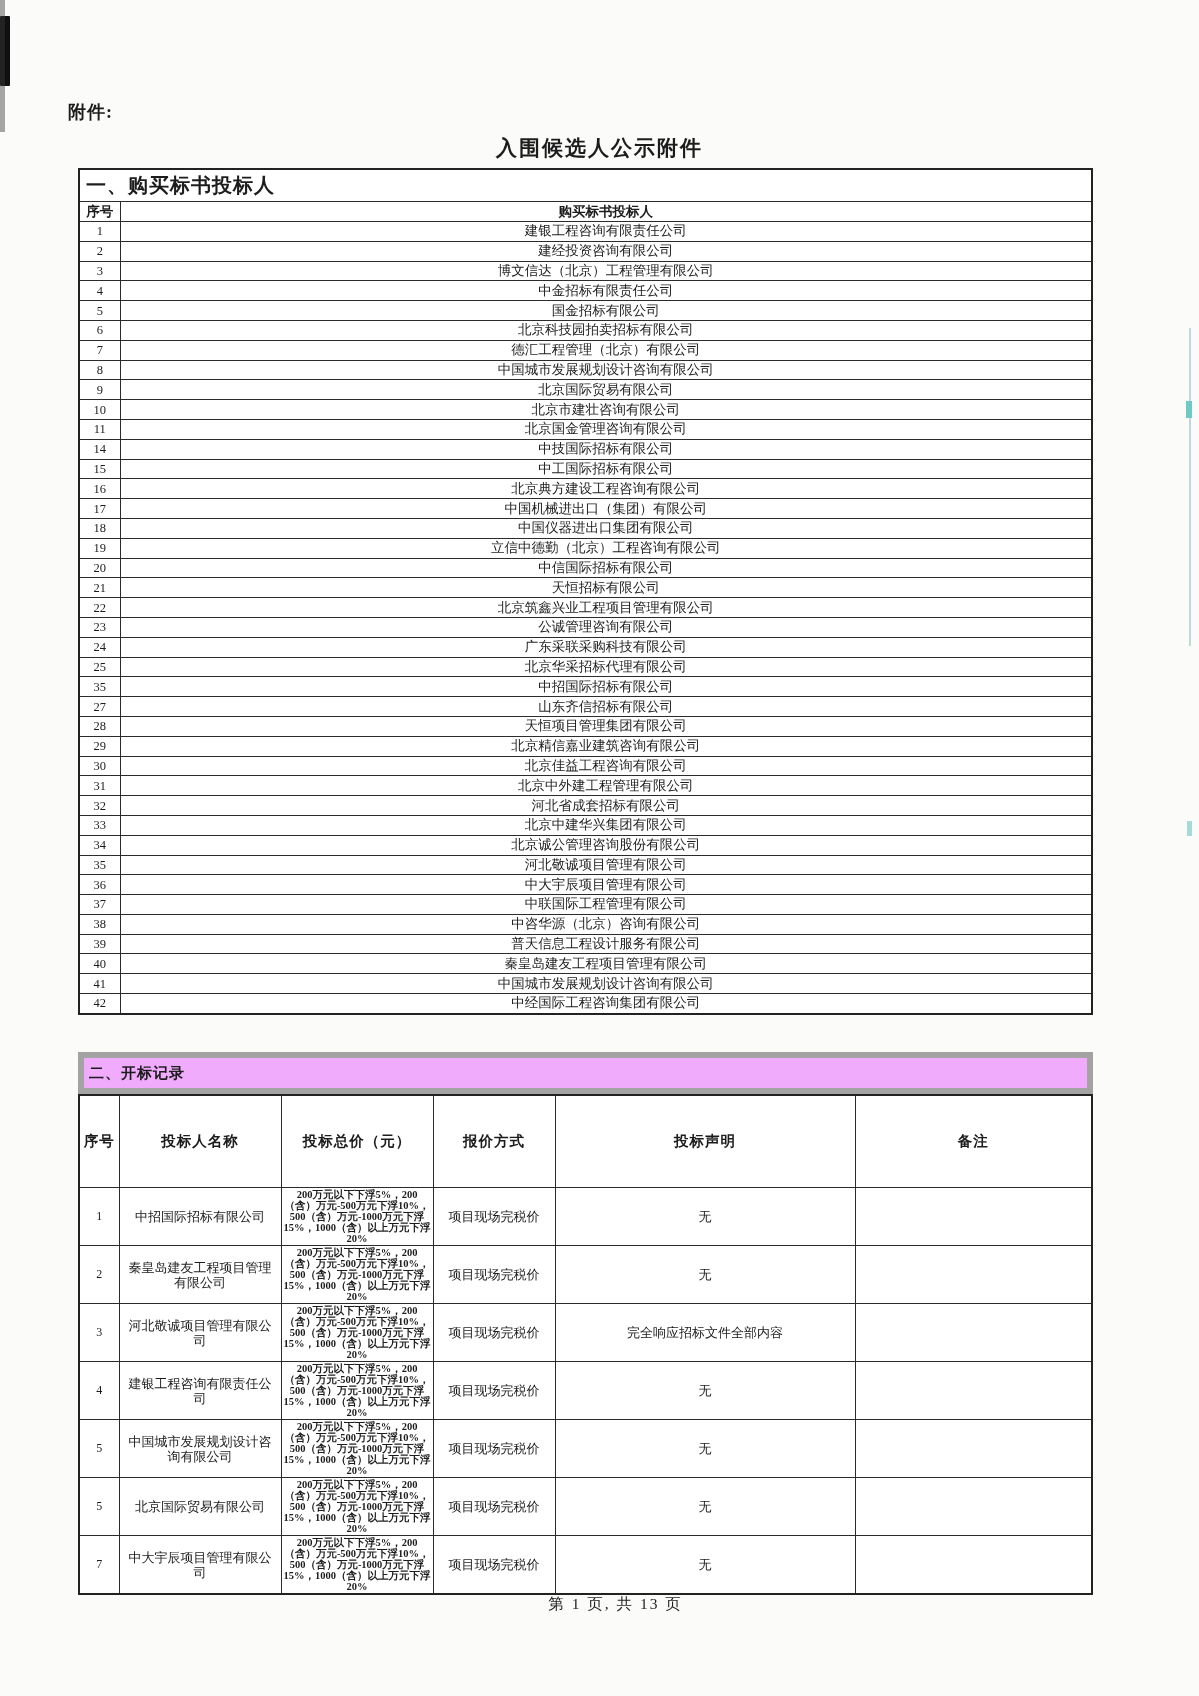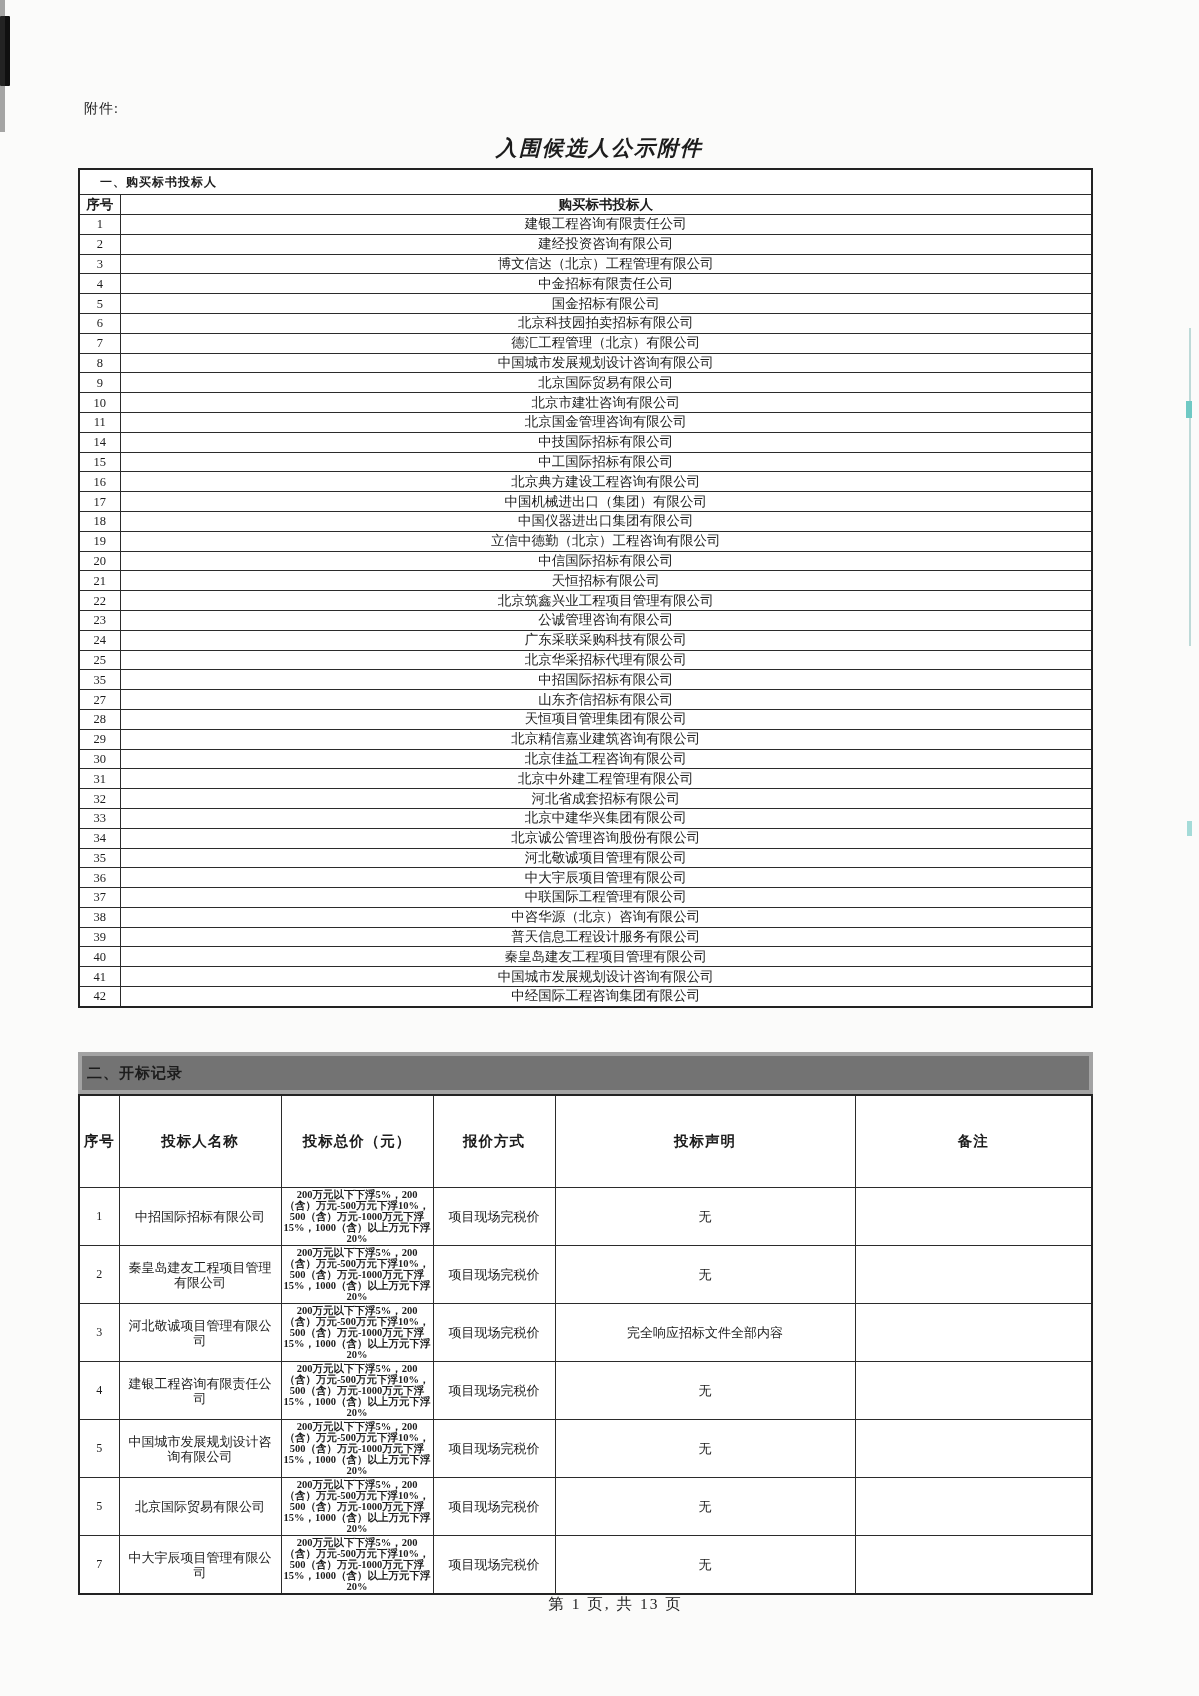--- a/index.html
+++ b/index.html
@@ -6,51 +6,51 @@
   body{
     position:relative;
     width:1199px;height:1696px;
     background:#fbfbfa;
     font-family:"Liberation Serif","DejaVu Serif",serif;
     color:#1c1c1c;
     overflow:hidden;
   }
   
   .attachment-label{
-    position:absolute;left:84px;top:100px;
-    font-size:14px;font-weight:400;letter-spacing:1px;
+    position:absolute;left:68px;top:100px;
+    font-size:18px;font-weight:700;letter-spacing:1px;
   }
   .doc-title{
     position:absolute;left:0;top:134px;width:100%;
-    text-align:center;font-size:21px;font-weight:700;letter-spacing:2px;font-style:italic;
+    text-align:center;font-size:21px;font-weight:700;letter-spacing:2px;
   }
   
   table{border-collapse:collapse;table-layout:fixed;}
   .tbl{position:absolute;left:78px;width:1015px;background:#fff;}
   .tbl th,.tbl td{
     border:1px solid #2b2b2b;
     text-align:center;vertical-align:middle;
     overflow:hidden;padding:0;
   }
   .tbl{border:2px solid #222;}
   
   #purchasers{top:168px;}
   #purchasers .sec-head th{
-    text-align:left;padding:2px 20px;height:20px;
-    font-size:12px;font-weight:700;letter-spacing:1px;
+    text-align:left;padding:2px 6px;height:20px;
+    font-size:20px;font-weight:700;letter-spacing:1px;
   }
   #purchasers .sub-head th{
     height:19px;font-size:13.5px;font-weight:600;
   }
   #purchasers tbody td{height:18.8px;font-size:13.5px;line-height:14px;}
   #purchasers tbody td:first-child{font-size:12.5px;font-family:"Liberation Serif",serif;}
   
   .section2-band{
     position:absolute;left:78px;top:1052px;width:1015px;height:42px;
-    border:4px solid #a3a3a3;box-sizing:border-box;background:#737373;
+    border:6px solid #a3a3a3;box-sizing:border-box;background:#f0abfc;
     display:flex;align-items:center;
     font-size:15px;font-weight:700;letter-spacing:1px;padding-left:5px;
   }
   
   #bidrecords{top:1094px;}
   #bidrecords thead th{
     height:91px;font-size:14.5px;font-weight:600;letter-spacing:1px;
   }
   #bidrecords tbody td{height:54px;font-size:13px;line-height:15px;padding:1px 3px;}
   #bidrecords tbody td:nth-child(1){font-size:12px;}

